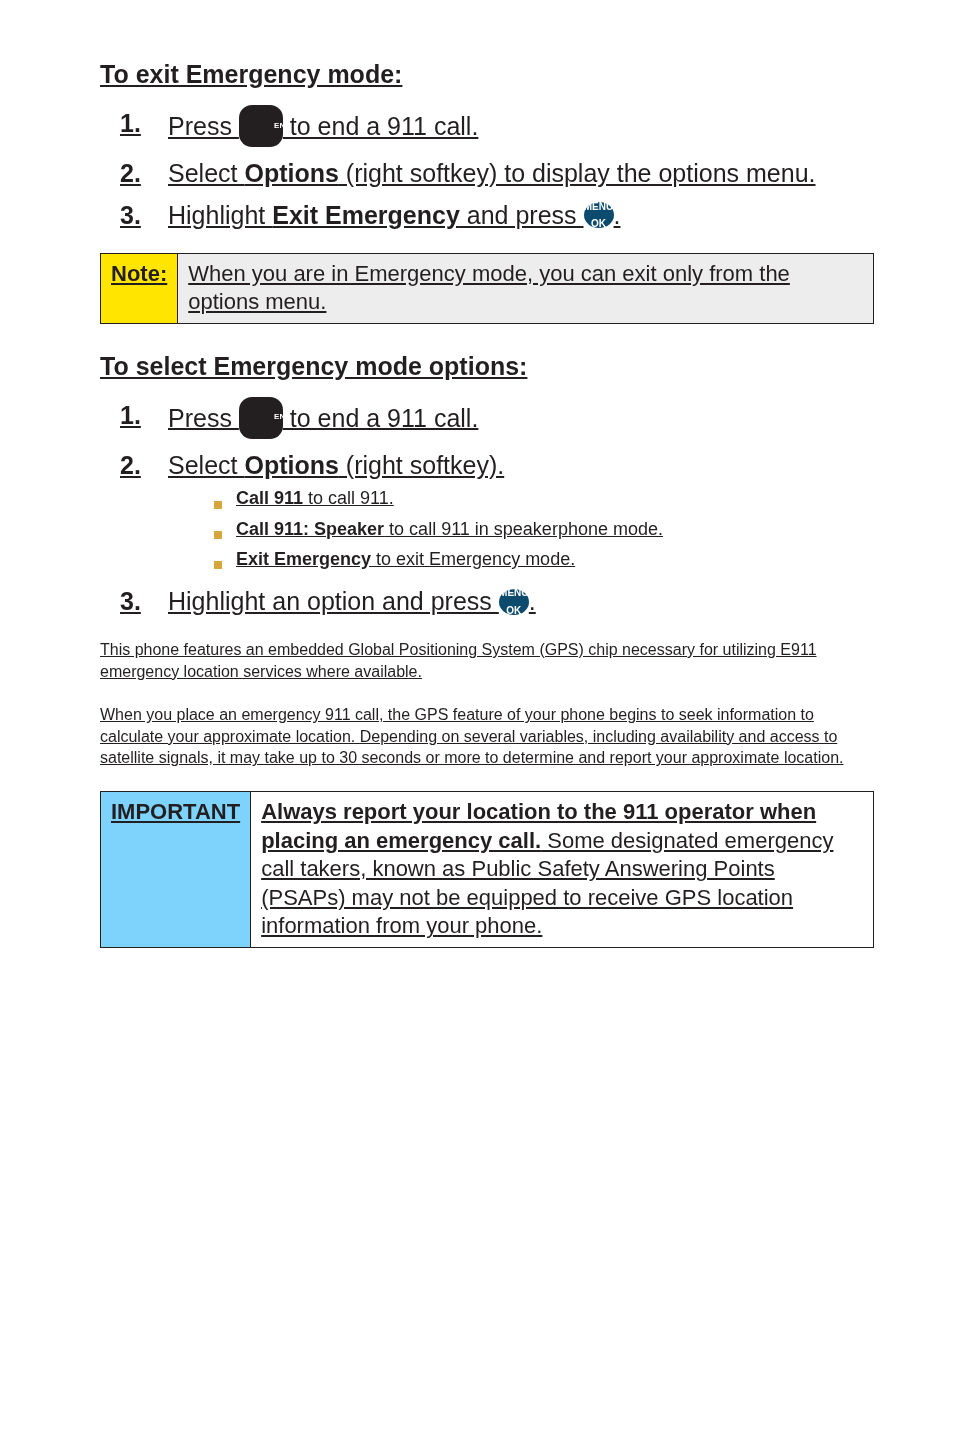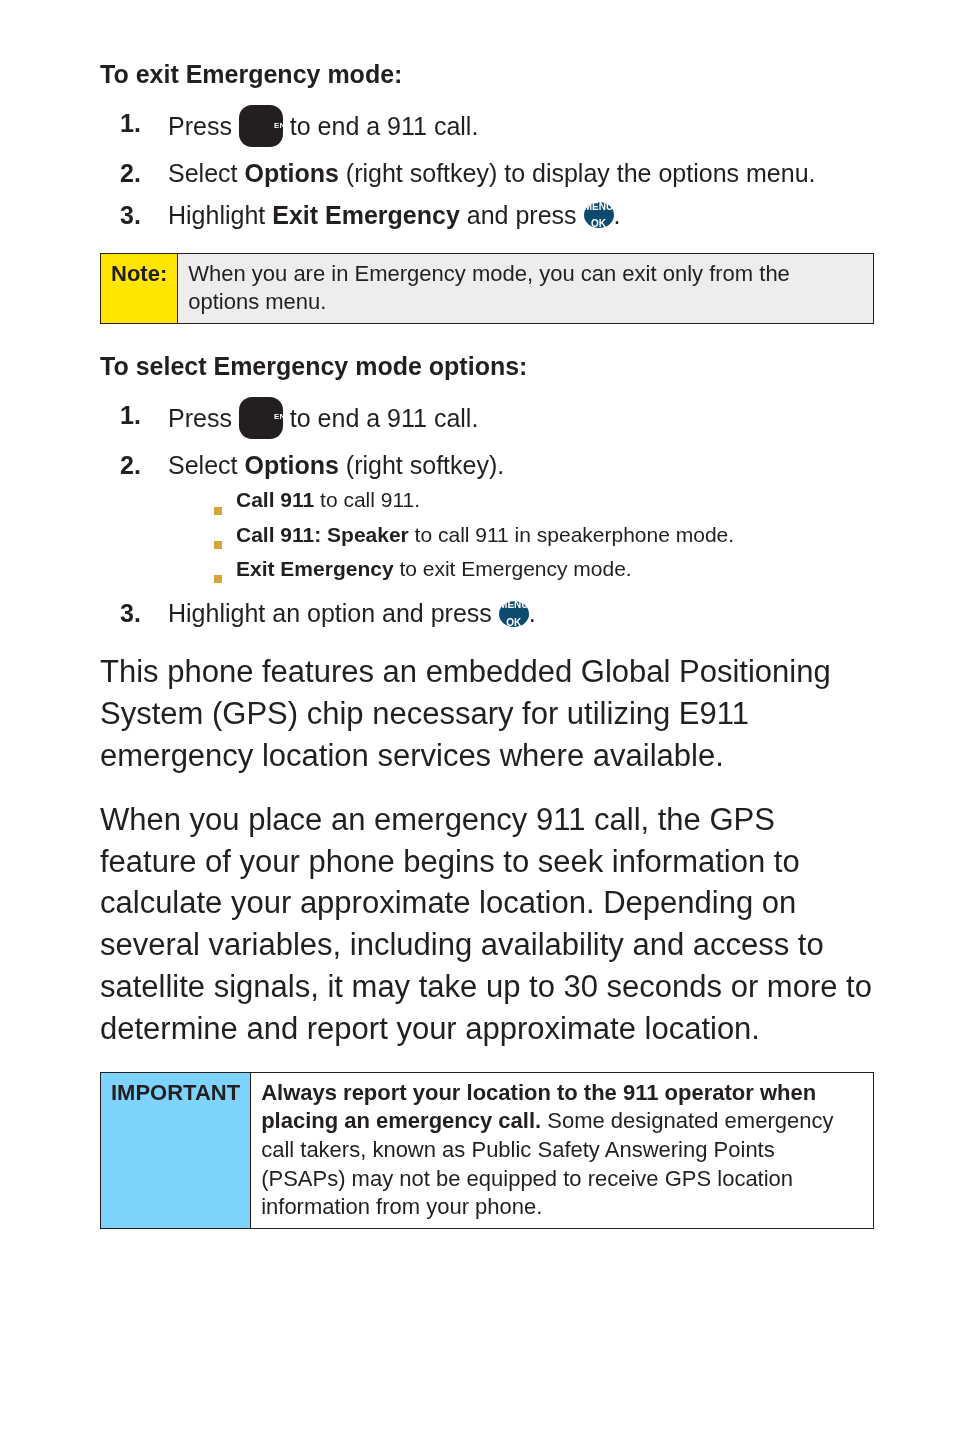--- a/index.html
+++ b/index.html
@@ -7,20 +7,21 @@
     padding: 0;
     background: #fff;
     font-family: "Myriad Pro", "Segoe UI", -apple-system, sans-serif;
     color: #231f20;
     width: 954px;
   }
   .page {
     padding: 60px 80px 40px 100px;
     box-sizing: border-box;
     width: 954px;
+    text-decoration: underline;
   }
   .h-bold {
     font-weight: 700;
     font-size: 25px;
     margin-bottom: 18px;
   }
   ol.steps {
     list-style: none;
     padding: 0;
     margin: 0 0 20px 0;
@@ -104,40 +105,40 @@
   table.impbox td.body {
     background: #fff;
   }
   ul.sub {
     list-style: none;
     padding: 0;
     margin: 4px 0 6px 0;
   }
   ul.sub > li {
     display: flex;
-    align-items: flex-end;
-    font-size: 21px;
+    align-items: center;
+    font-size: 18px;
     line-height: 1.35;
     margin-bottom: 6px;
   }
   ul.sub .bullet {
     width: 8px;
     height: 8px;
     background: #d7a63a;
     flex: 0 0 auto;
     margin: 12px 14px 0 46px;
   }
   ul.sub .text { flex: 1; }
   .h2 {
     font-weight: 700;
     font-size: 28px;
     margin: 14px 0 18px 0;
   }
   p.body {
-    font-size: 31px;
+    font-size: 16px;
     line-height: 1.35;
     margin: 0 0 22px 0;
   }
   .footer {
     font-size: 23px;
     font-weight: 700;
     margin-top: 38px;
     margin-left: -28px;
   }
   .footer .pg { margin-right: 28px; }

